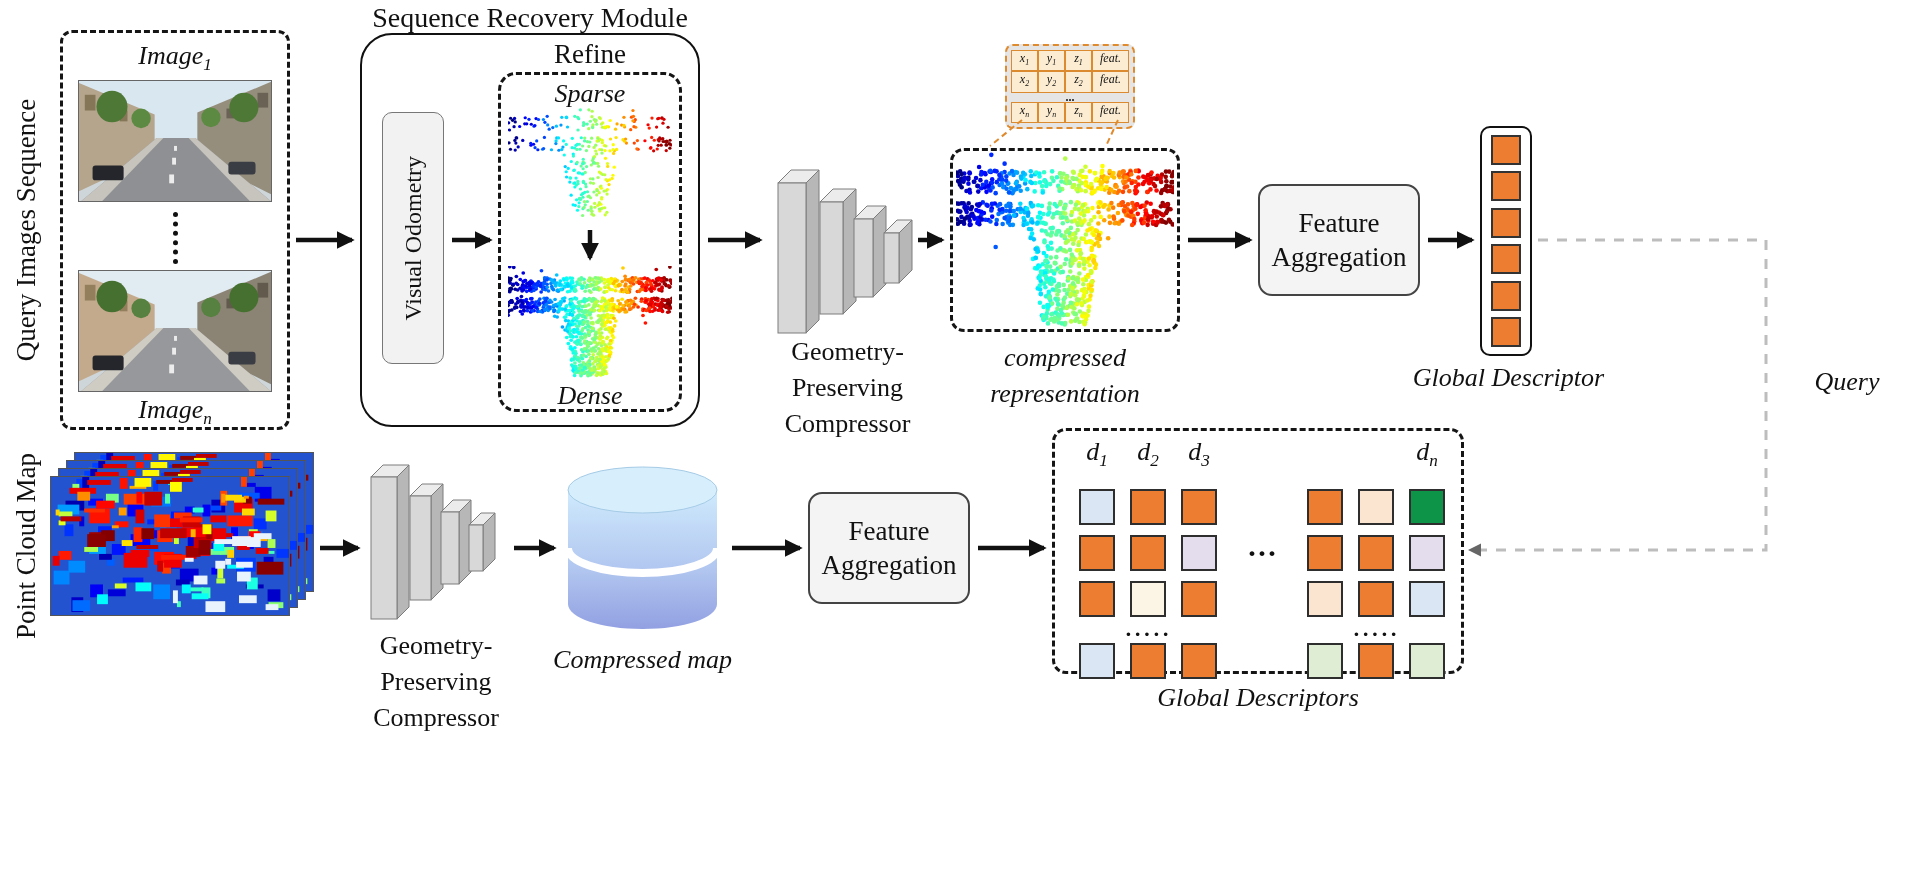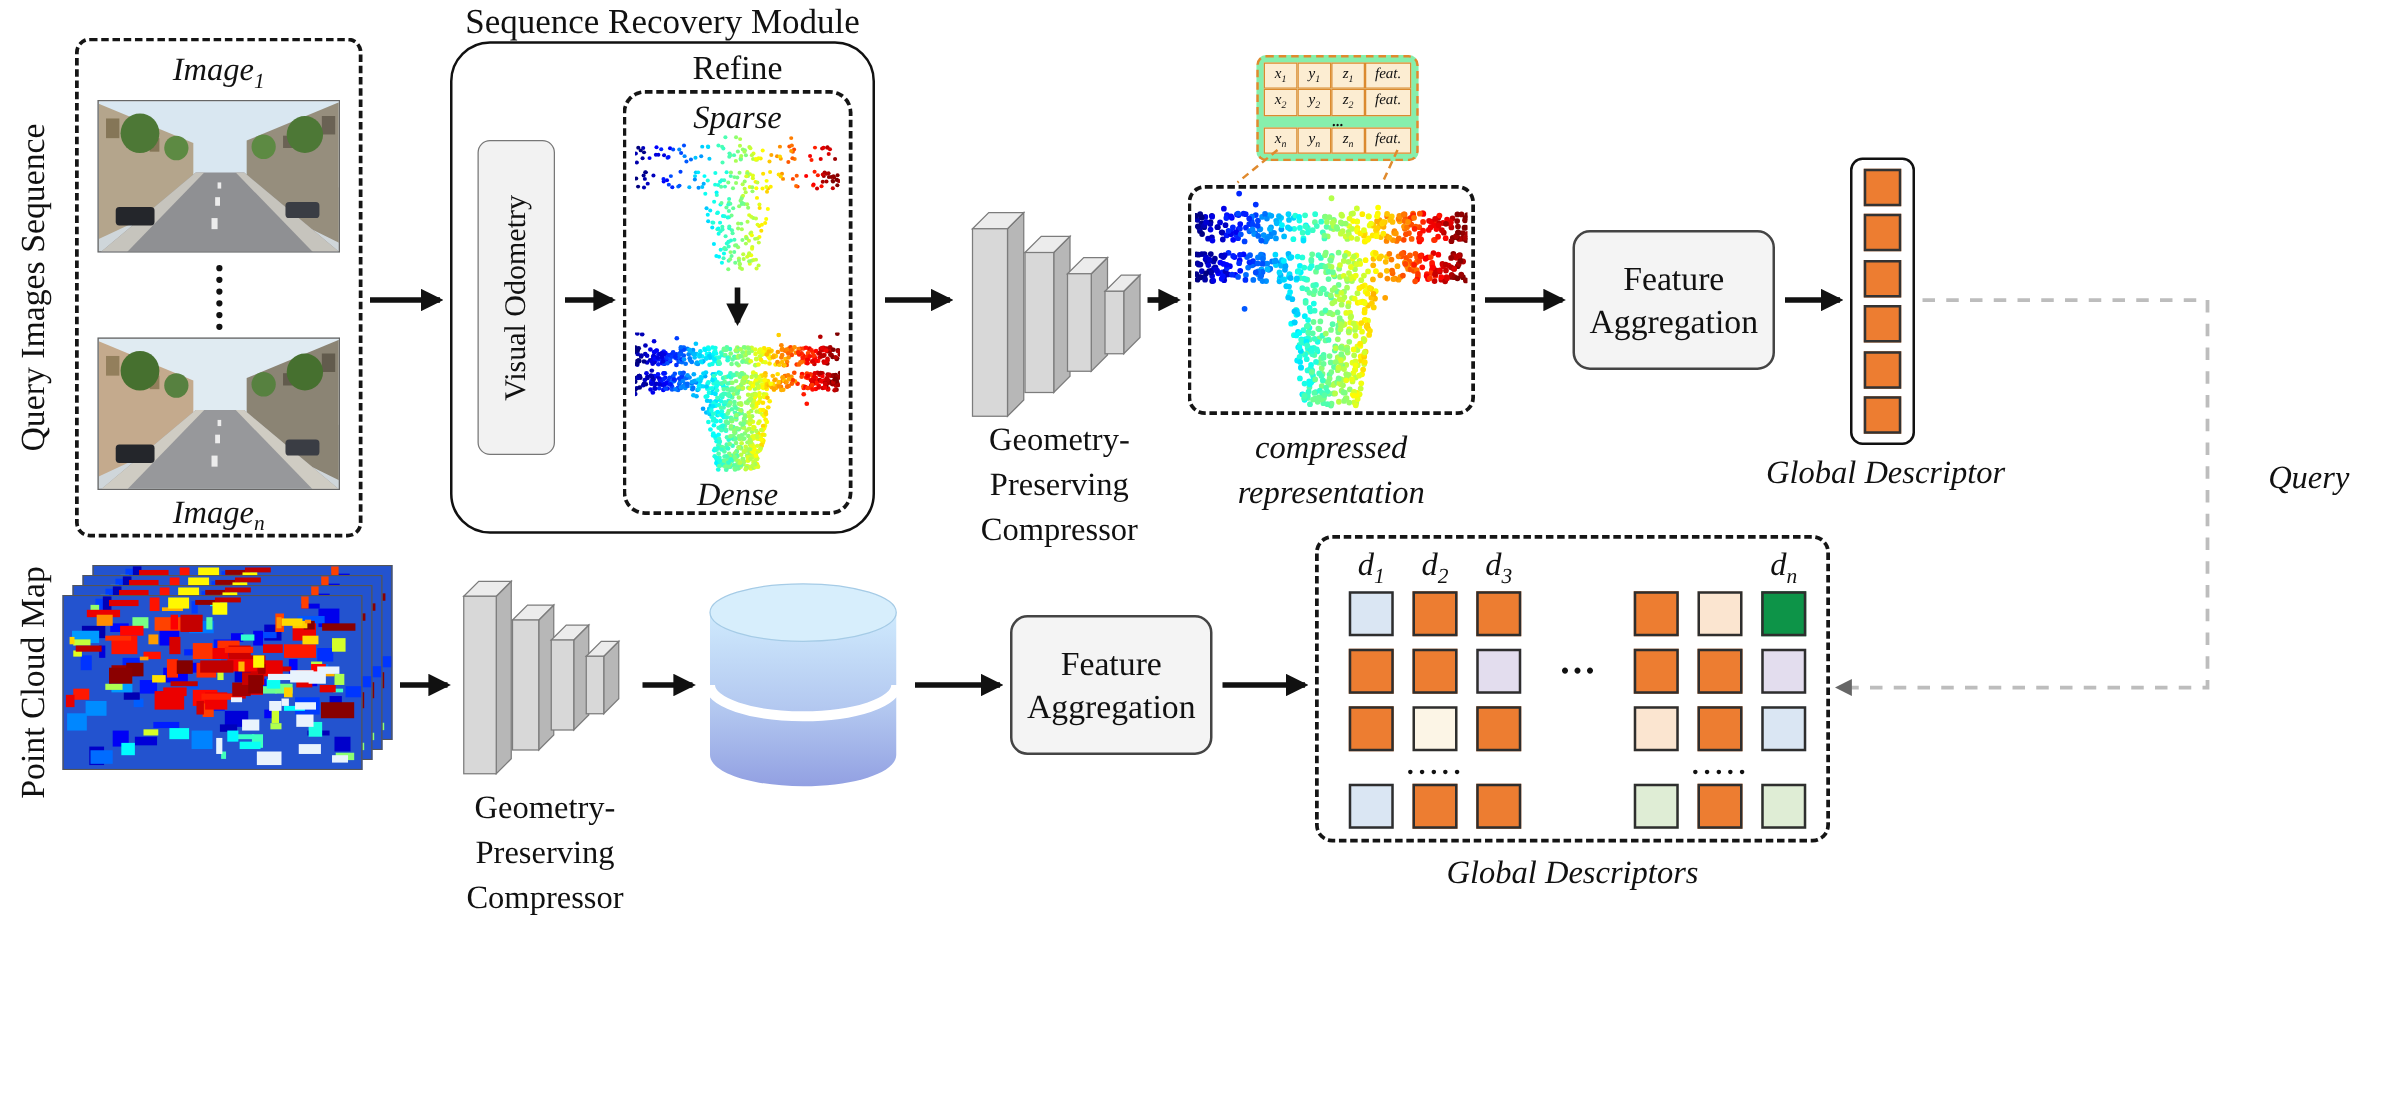--- a/index.html
+++ b/index.html
@@ -15,27 +15,27 @@
   .it{font-style:italic}
   sub{font-size:66%}
   .side-lbl{position:absolute;font-size:27px;white-space:nowrap;text-align:center;line-height:32px;transform:rotate(-90deg)}
   .photo{position:absolute;border:1px solid #666;overflow:hidden;background:#cfd6da}
   .vdots{position:absolute;width:0;border-left:5px dotted #111}
   .vo{position:absolute;background:#f2f2f2;border:1.5px solid #777;border-radius:10px;display:flex;align-items:center;justify-content:center}
   .vo span{writing-mode:vertical-rl;transform:rotate(180deg);font-size:24px}
   .fa-box{position:absolute;background:#f4f4f4;border:2px solid #444;border-radius:14px;display:flex;flex-direction:column;align-items:center;justify-content:center;font-size:27px;line-height:34px}
   .gd-col{position:absolute;border:2px solid #111;border-radius:10px;background:#fff;display:flex;flex-direction:column;align-items:center;justify-content:space-evenly}
   .gd-sq{width:30px;height:30px;border:2px solid #333}
-  .coord-callout{position:absolute;border:2px dashed #E08A2E;border-radius:8px;background:#86efac;padding:4px;z-index:10}
+  .coord-callout{position:absolute;border:2px dashed #E08A2E;border-radius:8px;background:#e5e5e5;padding:4px;z-index:10}
   .ctable{display:grid;grid-template-columns:27px 27px 27px 37px}
   .ccell{border:1px solid #DB8A2F;background:#FCEDD2;font-style:italic;font-size:12px;line-height:14px;text-align:center}
   .cdots{grid-column:1/-1;text-align:center;font-size:12px;line-height:9px;font-weight:bold}
   .mx-box{position:absolute;border:3px dashed #151515;border-radius:14px;background:#fff;padding:6px 0 0 24px}
   .mx-row{display:flex;gap:15px;margin-bottom:10px;align-items:center}
-  .mx-head{margin-bottom:6px}
+  .mx-head{margin-bottom:22px}
   .mx-hcell{width:36px;height:30px;text-align:center;font-style:italic;font-size:26px;line-height:30px}
   .mx-sq{width:36px;height:36px;border:2px solid #2e2e2e}
   .mx-gap{width:60px;text-align:center;font-size:30px;font-weight:bold;line-height:36px;color:#111}
   .mx-groupdots{width:138px;text-align:center;font-size:22px;letter-spacing:2px;line-height:12px;font-weight:bold}
   .mx-dotsrow{height:14px;margin-bottom:2px}
   .lidar-layer{position:absolute;border:1px solid #555;background:#2353cf}
 </style>
 </head>
 <body>
 
@@ -3340,20 +3340,21 @@
       <stop offset="0" stop-color="#cfeafd"></stop>
       <stop offset="0.55" stop-color="#b3c8f0"></stop>
       <stop offset="1" stop-color="#92a0e2"></stop>
     </linearGradient>
   </defs>
   <path d="M8,30 L8,144 C8,158 41,169 82.5,169 C124,169 157,158 157,144 L157,30 Z" fill="url(#dbGrad)"></path>
   <ellipse cx="82.5" cy="30" rx="74.5" ry="23" fill="#d7eefc" stroke="#a5cbe6" stroke-width="1"></ellipse>
   <path d="M8,88 C8,102 41,113 82.5,113 C124,113 157,102 157,88" fill="none" stroke="#ffffff" stroke-width="8"></path>
 </svg>
 <div class="lbl it" style="left:520px;top:642px;width:245px">
+  <div class="ln">Compressed map</div>
 </div>
 
 <div class="fa-box" style="left:808px;top:492px;width:162px;height:112px">
   <div>Feature</div>
   <div>Aggregation</div>
 </div>
 
 <div class="mx-box" style="left:1052px;top:428px;width:412px;height:246px">
   <div>
       <div class="mx-row mx-head">

